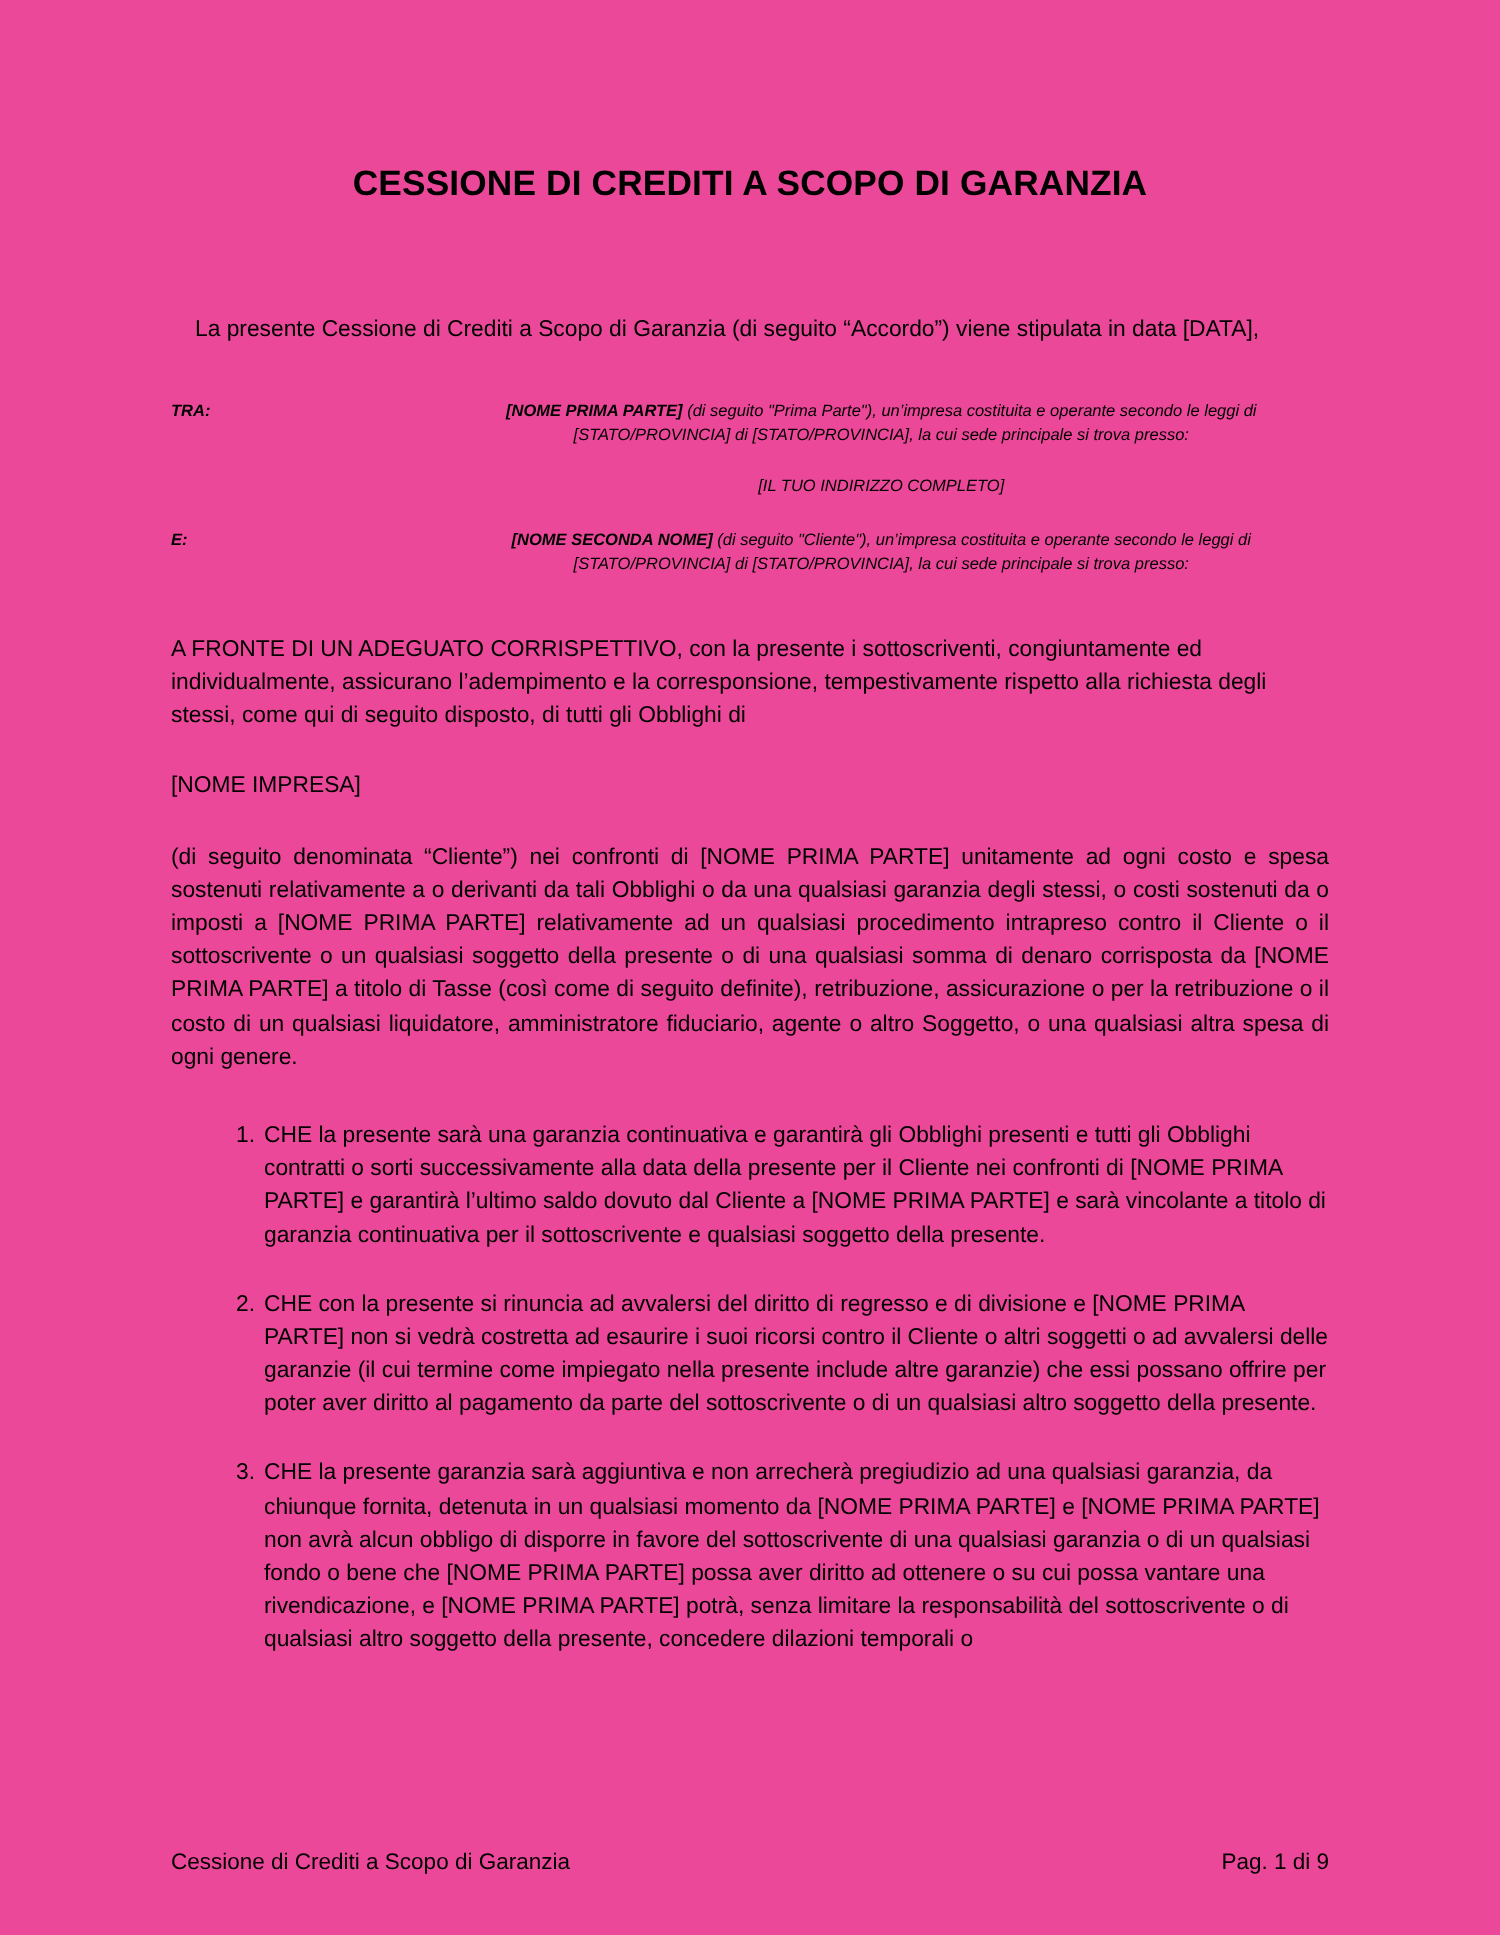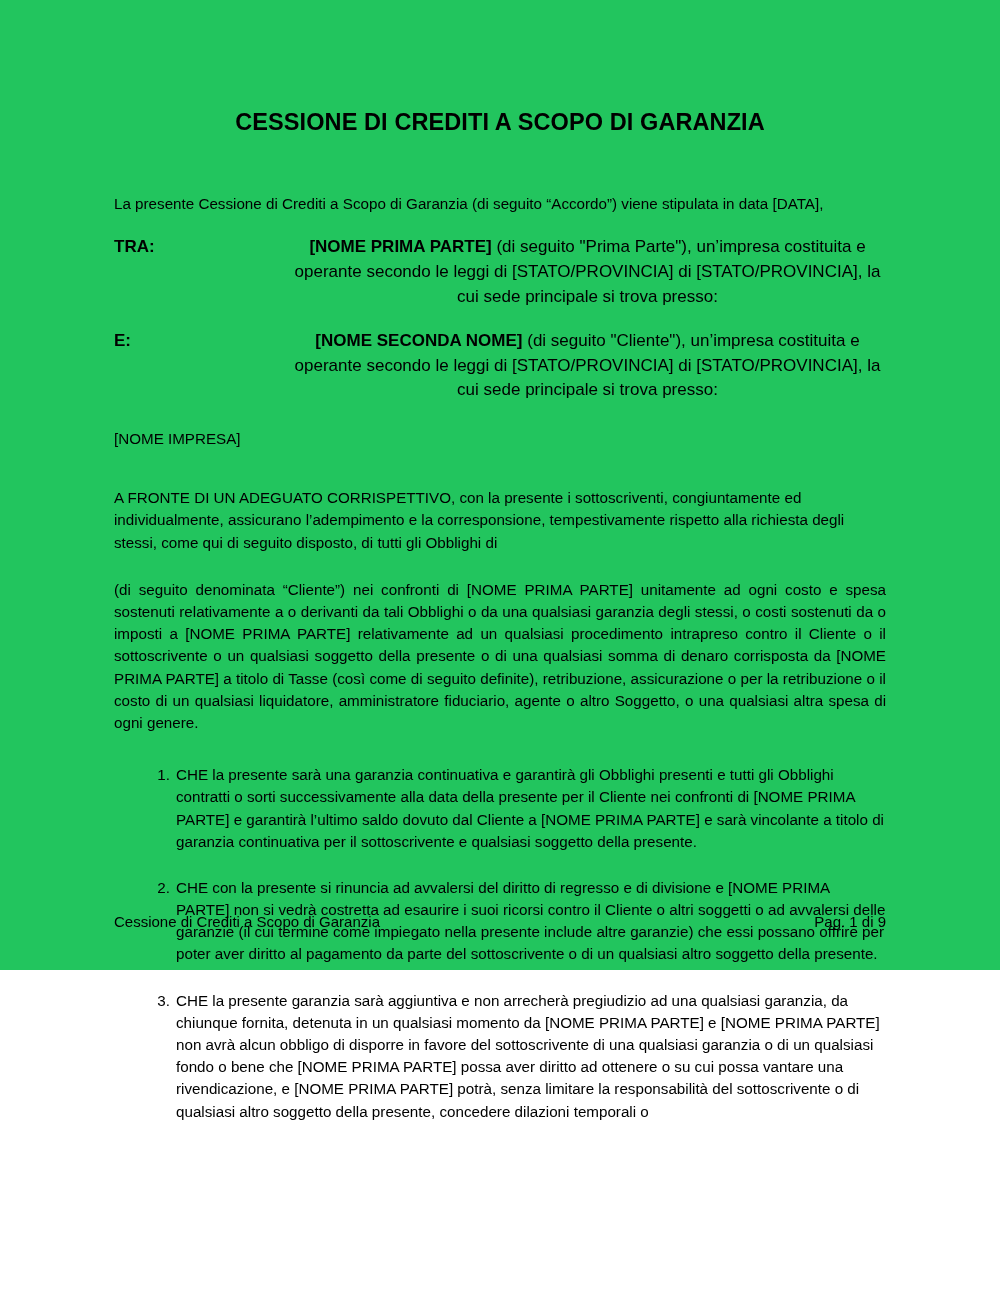--- a/index.html
+++ b/index.html
@@ -10,45 +10,46 @@
   body {
     width: 1000px;
     height: 1290px;
     font-family: "Liberation Sans", sans-serif;
     color: #000000;
     overflow: hidden;
   }
   .page {
     position: relative;
     width: 1000px;
-    height: 970px;
+    height: 1290px;
     box-sizing: border-box;
     padding: 0 114px;
-    background: #22c55e;
+    background: #ec4899;
   }
   .doc-title {
     text-align: center;
     font-size: 23.5px;
     font-weight: bold;
     letter-spacing: 0.1px;
     margin: 0;
     padding-top: 108px;
     line-height: 1.2;
   }
   .intro {
     font-size: 15.2px;
     line-height: 1.45;
-    margin: 0;
+    margin: 16px;
     padding-top: 57px;
   }
   .party-block {
     display: flex;
     padding-top: 20px;
-    font-size: 17px;
+    font-size: 11px;
     line-height: 1.45;
+    font-style: italic;
   }
   .party-label {
     width: 175px;
     flex: 0 0 175px;
     font-weight: bold;
   }
   .party-body {
     flex: 1 1 auto;
   }
   .party-body p {
@@ -110,33 +111,34 @@
 <div class="page">
 
   <h1 class="doc-title">CESSIONE DI CREDITI A SCOPO DI GARANZIA</h1>
 
   <p class="intro">La presente Cessione di Crediti a Scopo di Garanzia (di seguito “Accordo”) viene stipulata in data [DATA],</p>
 
   <div class="party-block">
     <div class="party-label">TRA:</div>
     <div class="party-body">
       <p><b>[NOME PRIMA PARTE]</b><span> (di seguito "Prima Parte"), un’impresa costituita e operante secondo le leggi di [STATO/PROVINCIA] di [STATO/PROVINCIA], la cui sede principale si trova presso:</span></p>
+      <p class="party-address">[IL TUO INDIRIZZO COMPLETO]</p>
     </div>
   </div>
 
   <div class="party-block">
     <div class="party-label">E:</div>
     <div class="party-body">
       <p><b>[NOME SECONDA NOME]</b><span> (di seguito "Cliente"), un’impresa costituita e operante secondo le leggi di [STATO/PROVINCIA] di [STATO/PROVINCIA], la cui sede principale si trova presso:</span></p>
     </div>
   </div>
 
+  <p class="para gap-large">A FRONTE DI UN ADEGUATO CORRISPETTIVO, con la presente i sottoscriventi, congiuntamente ed individualmente, assicurano l’adempimento e la corresponsione, tempestivamente rispetto alla richiesta degli stessi, come qui di seguito disposto, di tutti gli Obblighi di</p>
+
   <p class="para">[NOME IMPRESA]</p>
-
-  <p class="para gap-large">A FRONTE DI UN ADEGUATO CORRISPETTIVO, con la presente i sottoscriventi, congiuntamente ed individualmente, assicurano l’adempimento e la corresponsione, tempestivamente rispetto alla richiesta degli stessi, come qui di seguito disposto, di tutti gli Obblighi di</p>
 
   <p class="para para-justify">(di seguito denominata “Cliente”) nei confronti di [NOME PRIMA PARTE] unitamente ad ogni costo e spesa sostenuti relativamente a o derivanti da tali Obblighi o da una qualsiasi garanzia degli stessi, o costi sostenuti da o imposti a [NOME PRIMA PARTE] relativamente ad un qualsiasi procedimento intrapreso contro il Cliente o il sottoscrivente o un qualsiasi soggetto della presente o di una qualsiasi somma di denaro corrisposta da [NOME PRIMA PARTE] a titolo di Tasse (così come di seguito definite), retribuzione, assicurazione o per la retribuzione o il costo di un qualsiasi liquidatore, amministratore fiduciario, agente o altro Soggetto, o una qualsiasi altra spesa di ogni genere.</p>
 
 
   <ol class="clauses">
     <li class="clause-start">
       <span class="num">1.</span>
       <span>CHE la presente sarà una garanzia continuativa e garantirà gli Obblighi presenti e tutti gli Obblighi contratti o sorti successivamente alla data della presente per il Cliente nei confronti di [NOME PRIMA PARTE] e garantirà l’ultimo saldo dovuto dal Cliente a [NOME PRIMA PARTE] e sarà vincolante a titolo di garanzia continuativa per il sottoscrivente e qualsiasi soggetto della presente.</span>
     </li>
     <li>

